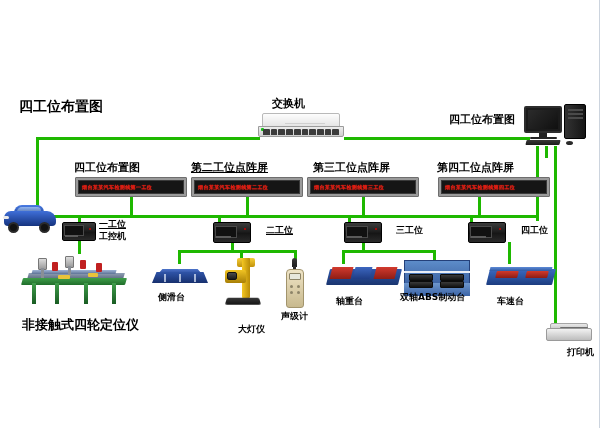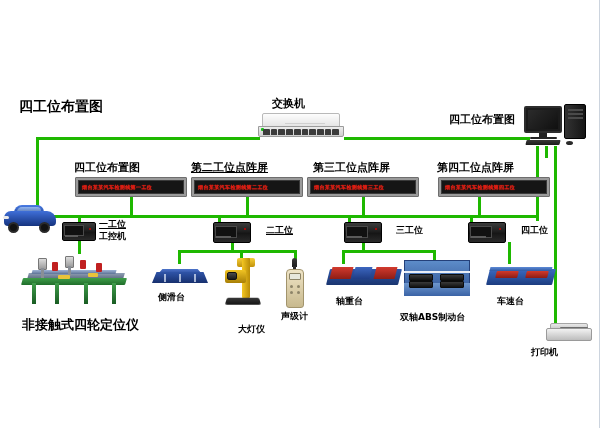--- a/index.html
+++ b/index.html
@@ -262,21 +262,21 @@
     <div class="kb"></div>
     <div class="ms"></div>
   </div>
 
   <div id="printer">
     <div class="plid">
         <div class="pslot"></div>
       </div>
     <div class="pbody"></div>
   </div>
-  <div class="lbl cap2" style="left:531px;top:348px;text-align:center;">打印机</div>
+  <div class="lbl cap2" style="left:567px;top:348px;text-align:center;">打印机</div>
 
   <div class="lbl hdr" style="left:74px;top:162px;">四工位布置图</div>
   <div class="led" style="left:75px;top:177px;width:112px;height:20px;">
     <div class="ledin">
         <div class="ledtxt">烟台某某汽车检测线第一工位</div>
       </div>
   </div>
 
   <div class="lbl hdr" style="left:191px;top:162px;text-decoration:underline;">第二工位点阵屏</div>
   <div class="led" style="left:191px;top:177px;width:112px;height:20px;">
@@ -401,21 +401,21 @@
 
   <div id="abs">
     <div class="bg"></div>
     <div class="flr"></div>
     <div class="rl" style="left:5px;top:14px;width:24px;"></div>
     <div class="rl" style="left:36px;top:14px;width:24px;"></div>
     <div class="rl" style="left:5px;top:21px;width:24px;"></div>
     <div class="rl" style="left:36px;top:21px;width:24px;"></div>
     <div class="wt" style="left:0;top:11px;width:66px;"></div>
   </div>
-  <div class="lbl cap2" style="left:400px;top:313px;">双轴ABS制动台</div>
+  <div class="lbl cap2" style="left:400px;top:293px;">双轴ABS制动台</div>
 
   <div id="speed">
     <div class="base"></div>
     <div class="lip"></div>
     <div class="rol" style="left:8px;"></div>
     <div class="rol" style="left:38px;"></div>
   </div>
   <div class="lbl cap2" style="left:497px;top:297px;">车速台</div>
 
 </div>

